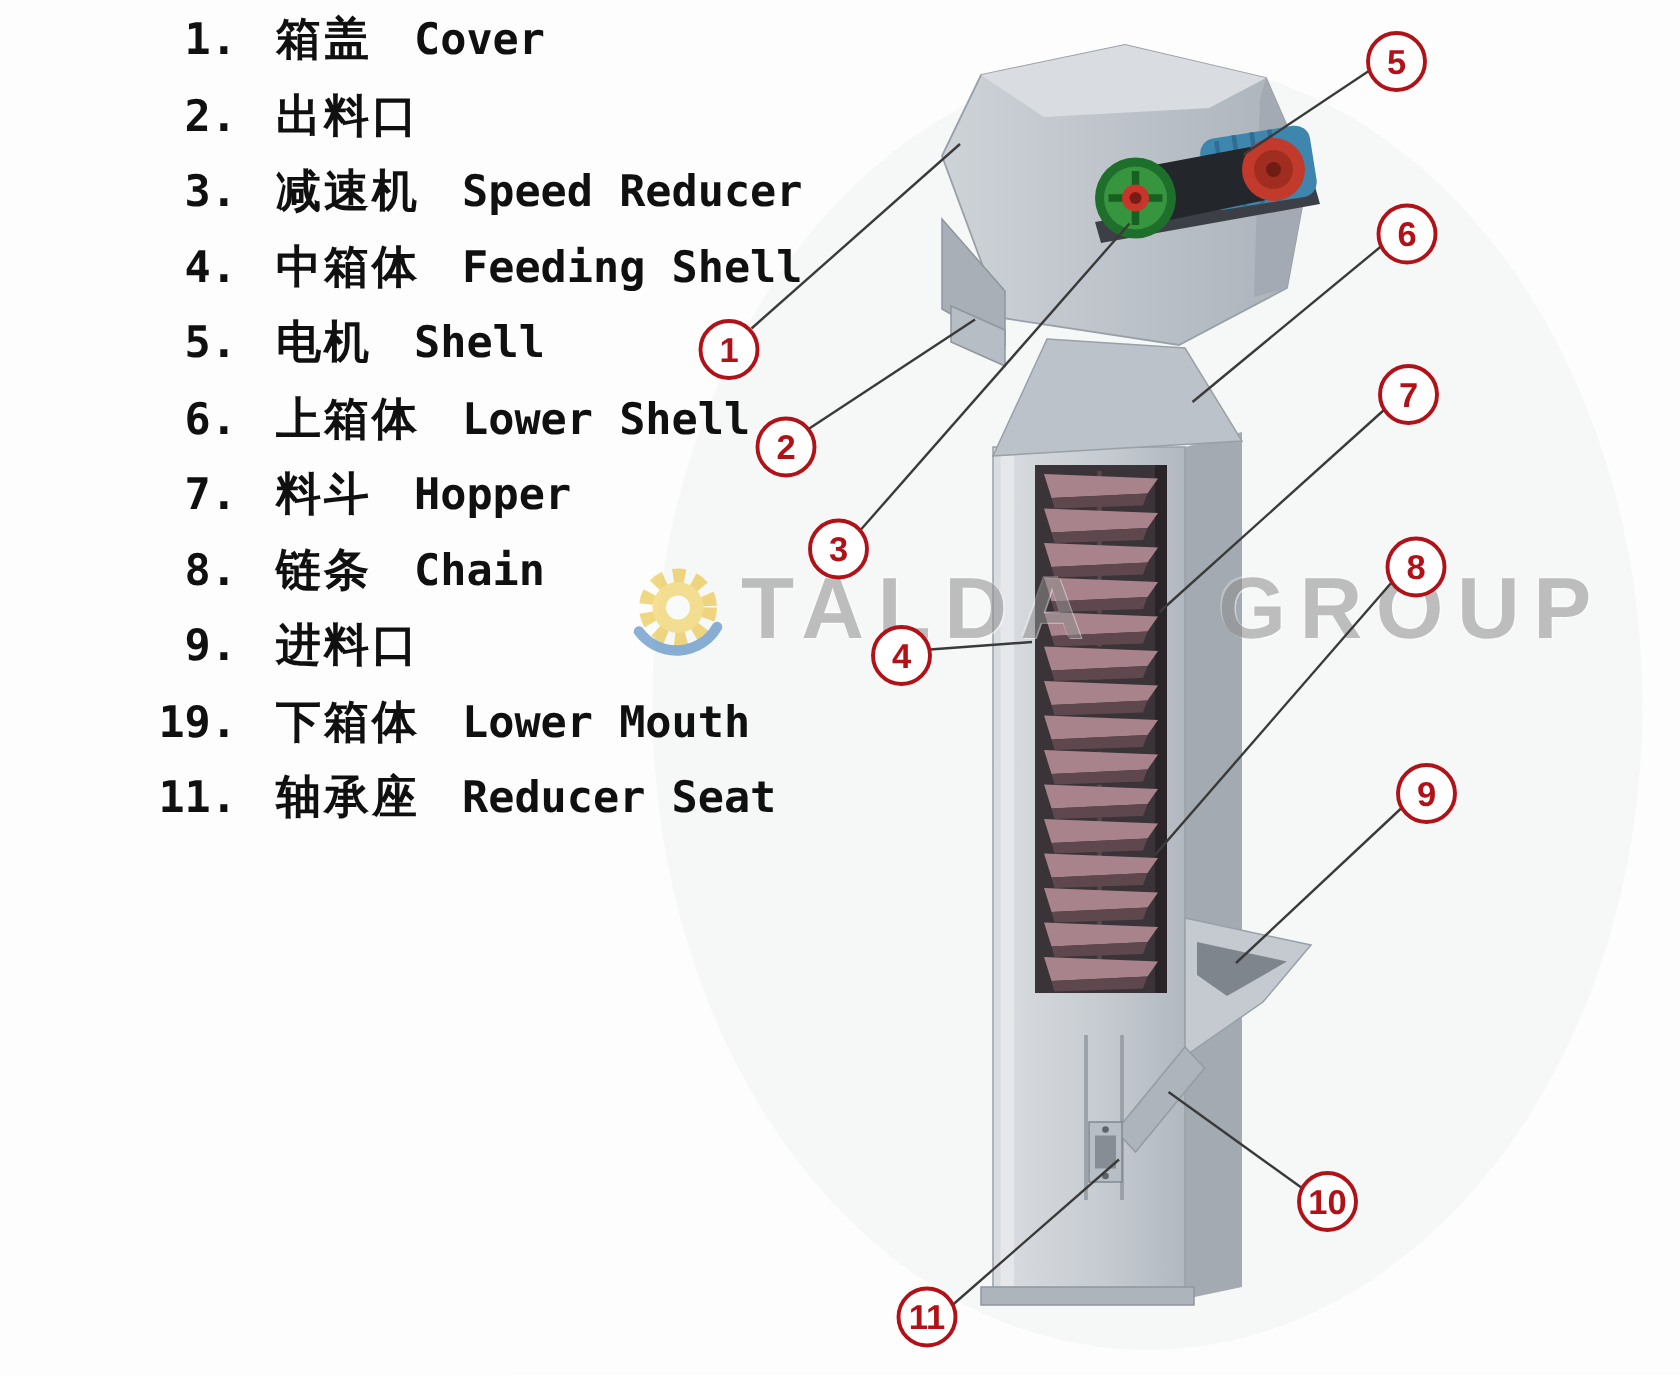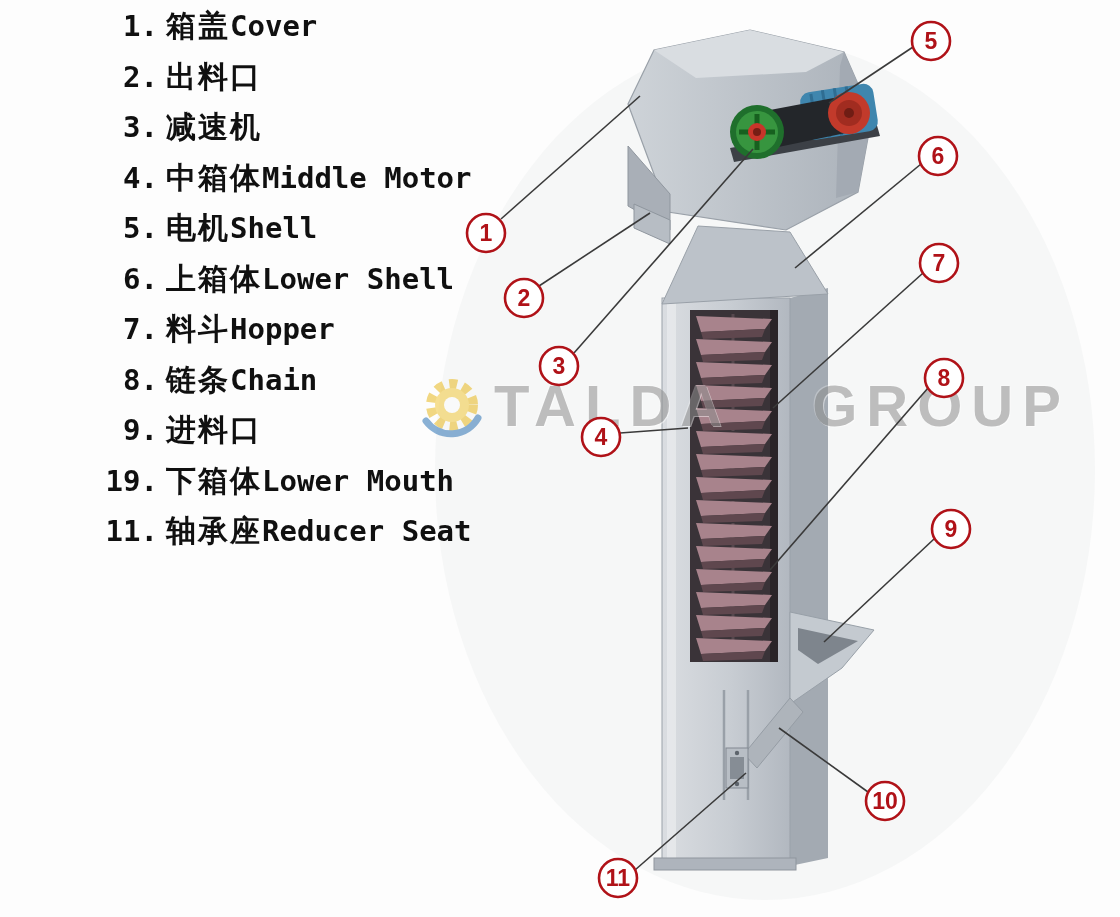--- a/index.html
+++ b/index.html
@@ -10,22 +10,22 @@
   .layer{position:absolute;left:0;top:0;width:1120px;height:917px;pointer-events:none;}
 
   
   .legend{position:absolute;top:6px;left:92px;z-index:5;}
   .legend-row{
     display:flex;align-items:baseline;height:50.5px;
     font-family:"DejaVu Sans Mono","DejaVu Sans",monospace;
     font-size:29px;font-weight:600;color:#101010;white-space:nowrap;
   }
   .legend-row .num{width:66px;text-align:right;}
-  .legend-row .cn{margin-left:8px;font-size:30px;letter-spacing:2px;}
-  .legend-row .en{}
+  .legend-row .cn{margin-left:26px;font-size:30px;letter-spacing:2px;}
+  .legend-row .en{margin-left:28px;}
 
   
   .watermark{
     position:absolute;left:414px;top:367px;z-index:3;
     display:flex;align-items:center;gap:4px;opacity:0.55;pointer-events:none;
   }
   .watermark-text{
     font-family:"Liberation Sans",sans-serif;font-size:58px;font-weight:700;
     color:#8f8f8f;letter-spacing:9px;word-spacing:58px;
     text-shadow:1px 1px 0 rgba(255,255,255,.85), -1px -1px 0 rgba(255,255,255,.5);
@@ -229,25 +229,26 @@
       <span class="cn">箱盖</span>
       <span class="en">Cover</span>
     </div>
     <div class="legend-row">
       <span class="num">2.</span>
       <span class="cn">出料口</span>
     </div>
     <div class="legend-row">
       <span class="num">3.</span>
       <span class="cn">减速机</span>
+      <span class="en">Speed Reducer</span>
     </div>
     <div class="legend-row">
       <span class="num">4.</span>
       <span class="cn">中箱体</span>
-      <span class="en">Middle Motor</span>
+      <span class="en">Feeding Shell</span>
     </div>
     <div class="legend-row">
       <span class="num">5.</span>
       <span class="cn">电机</span>
       <span class="en">Shell</span>
     </div>
     <div class="legend-row">
       <span class="num">6.</span>
       <span class="cn">上箱体</span>
       <span class="en">Lower Shell</span>

